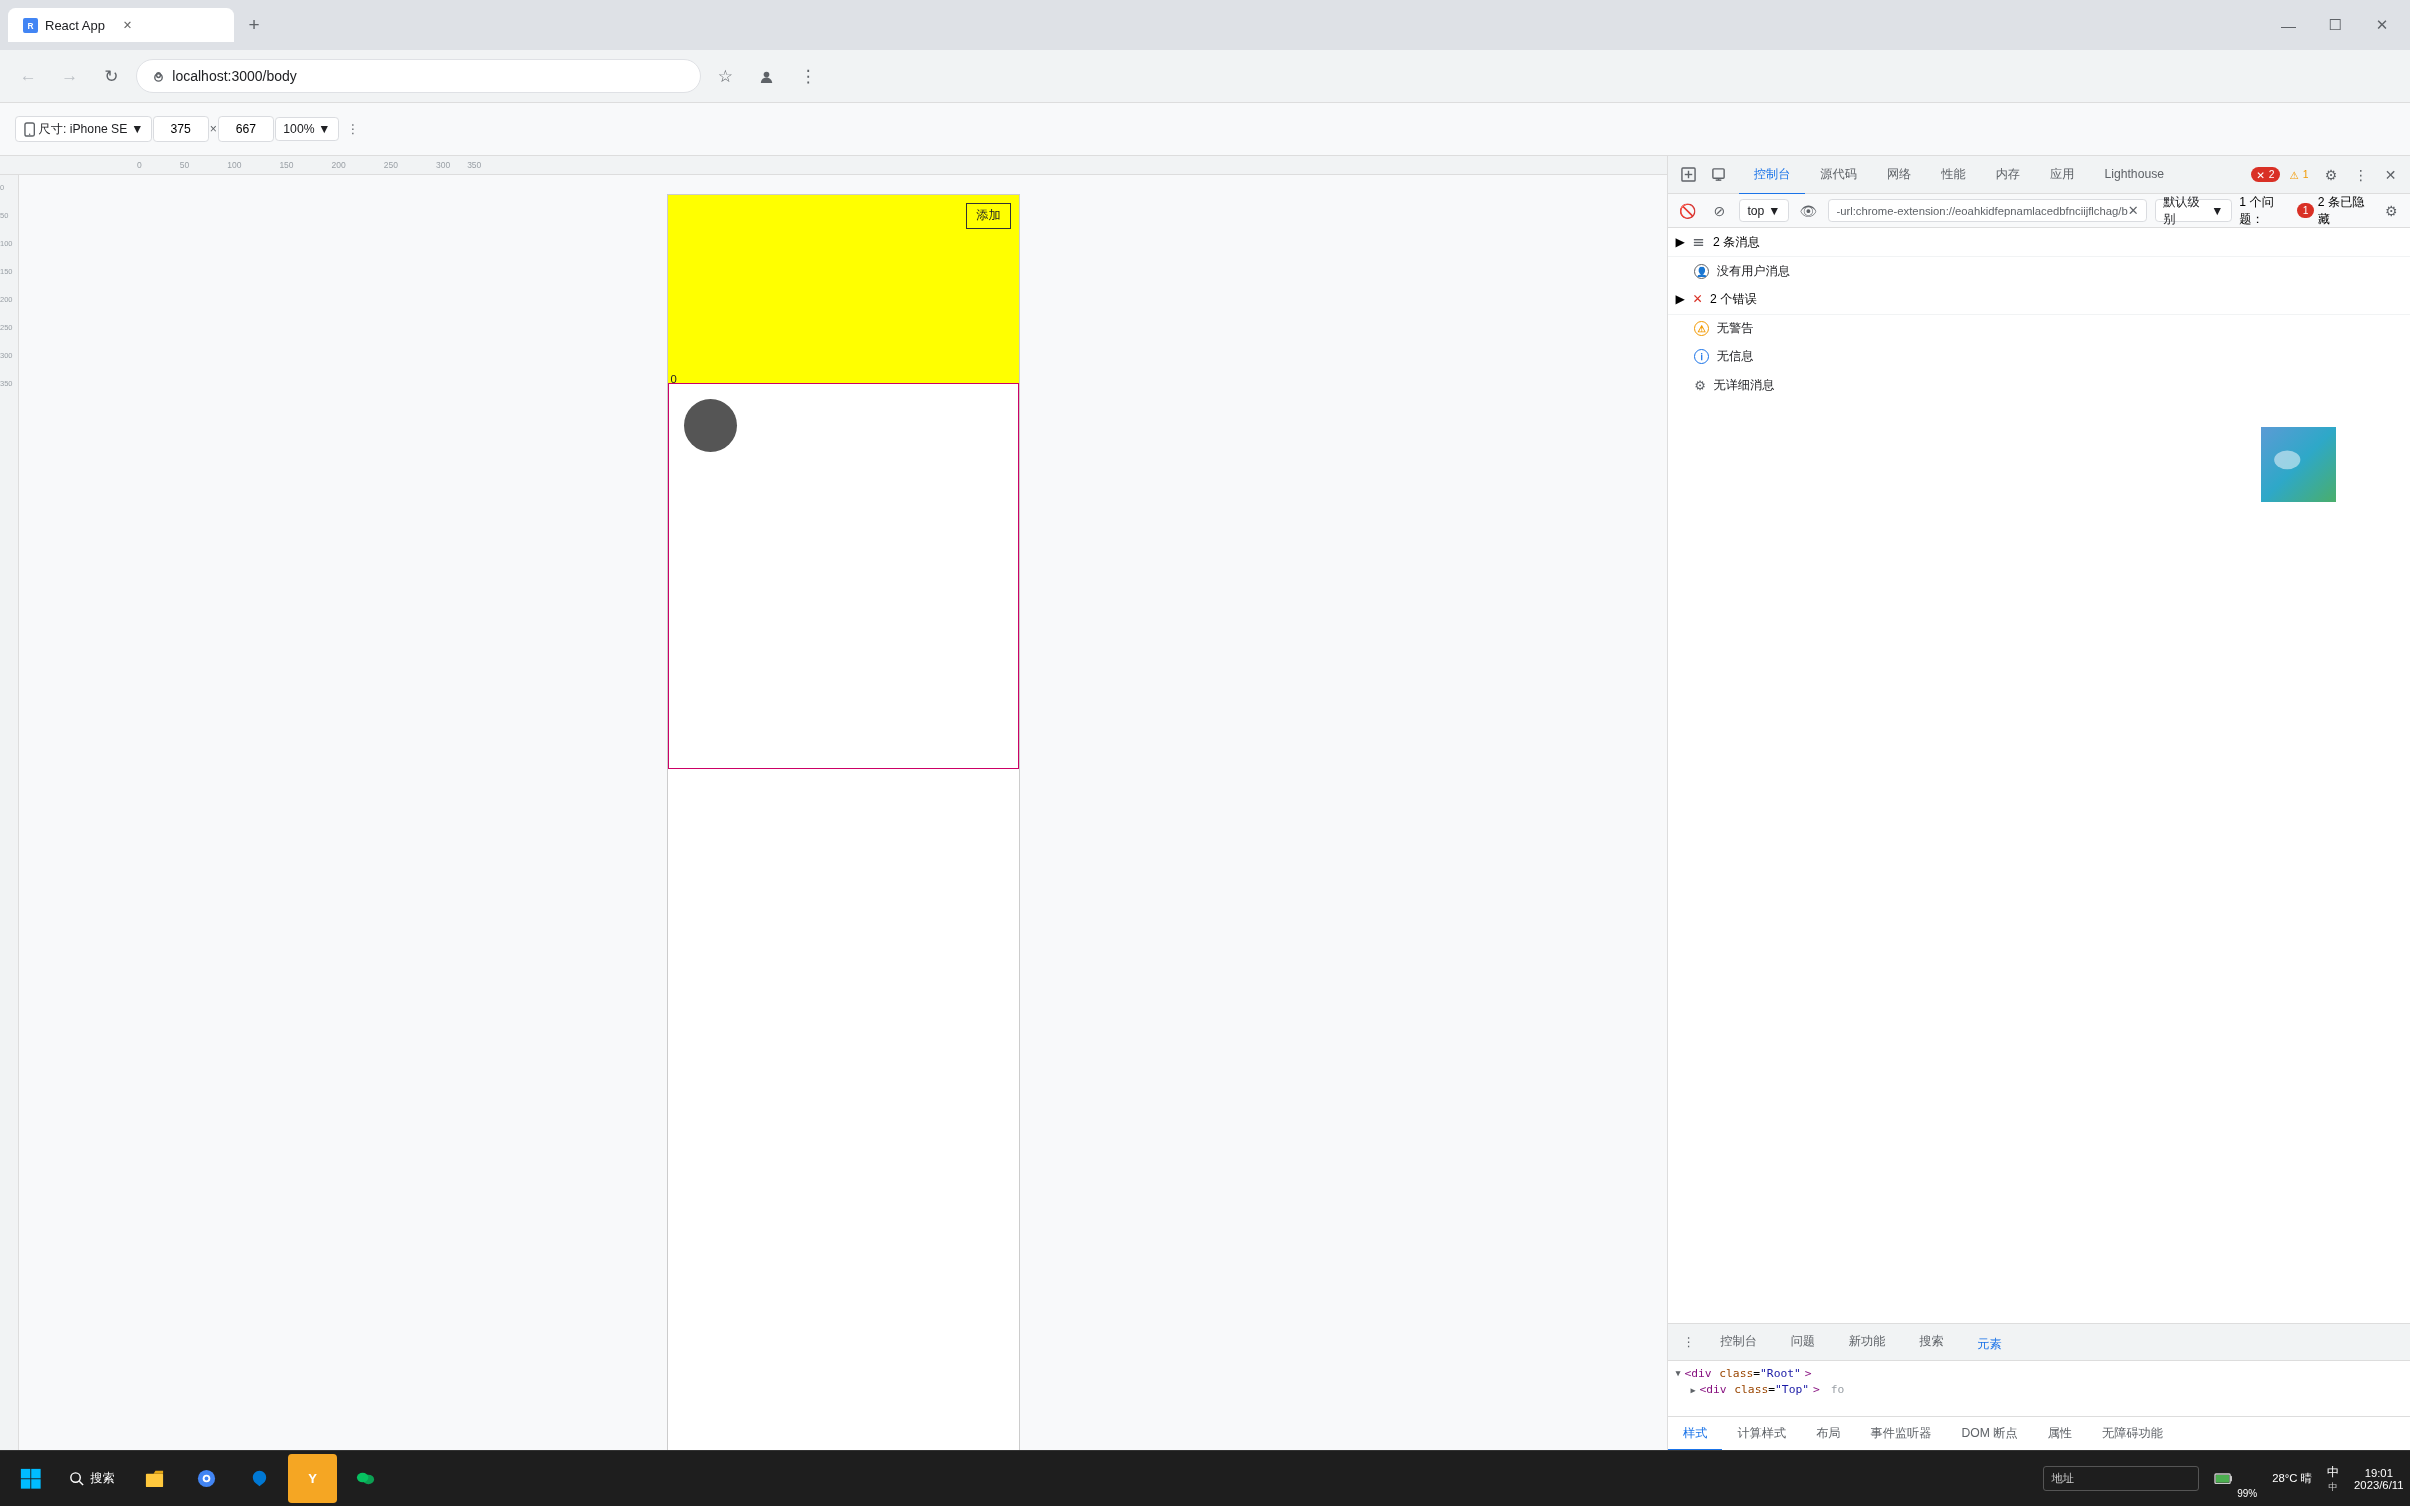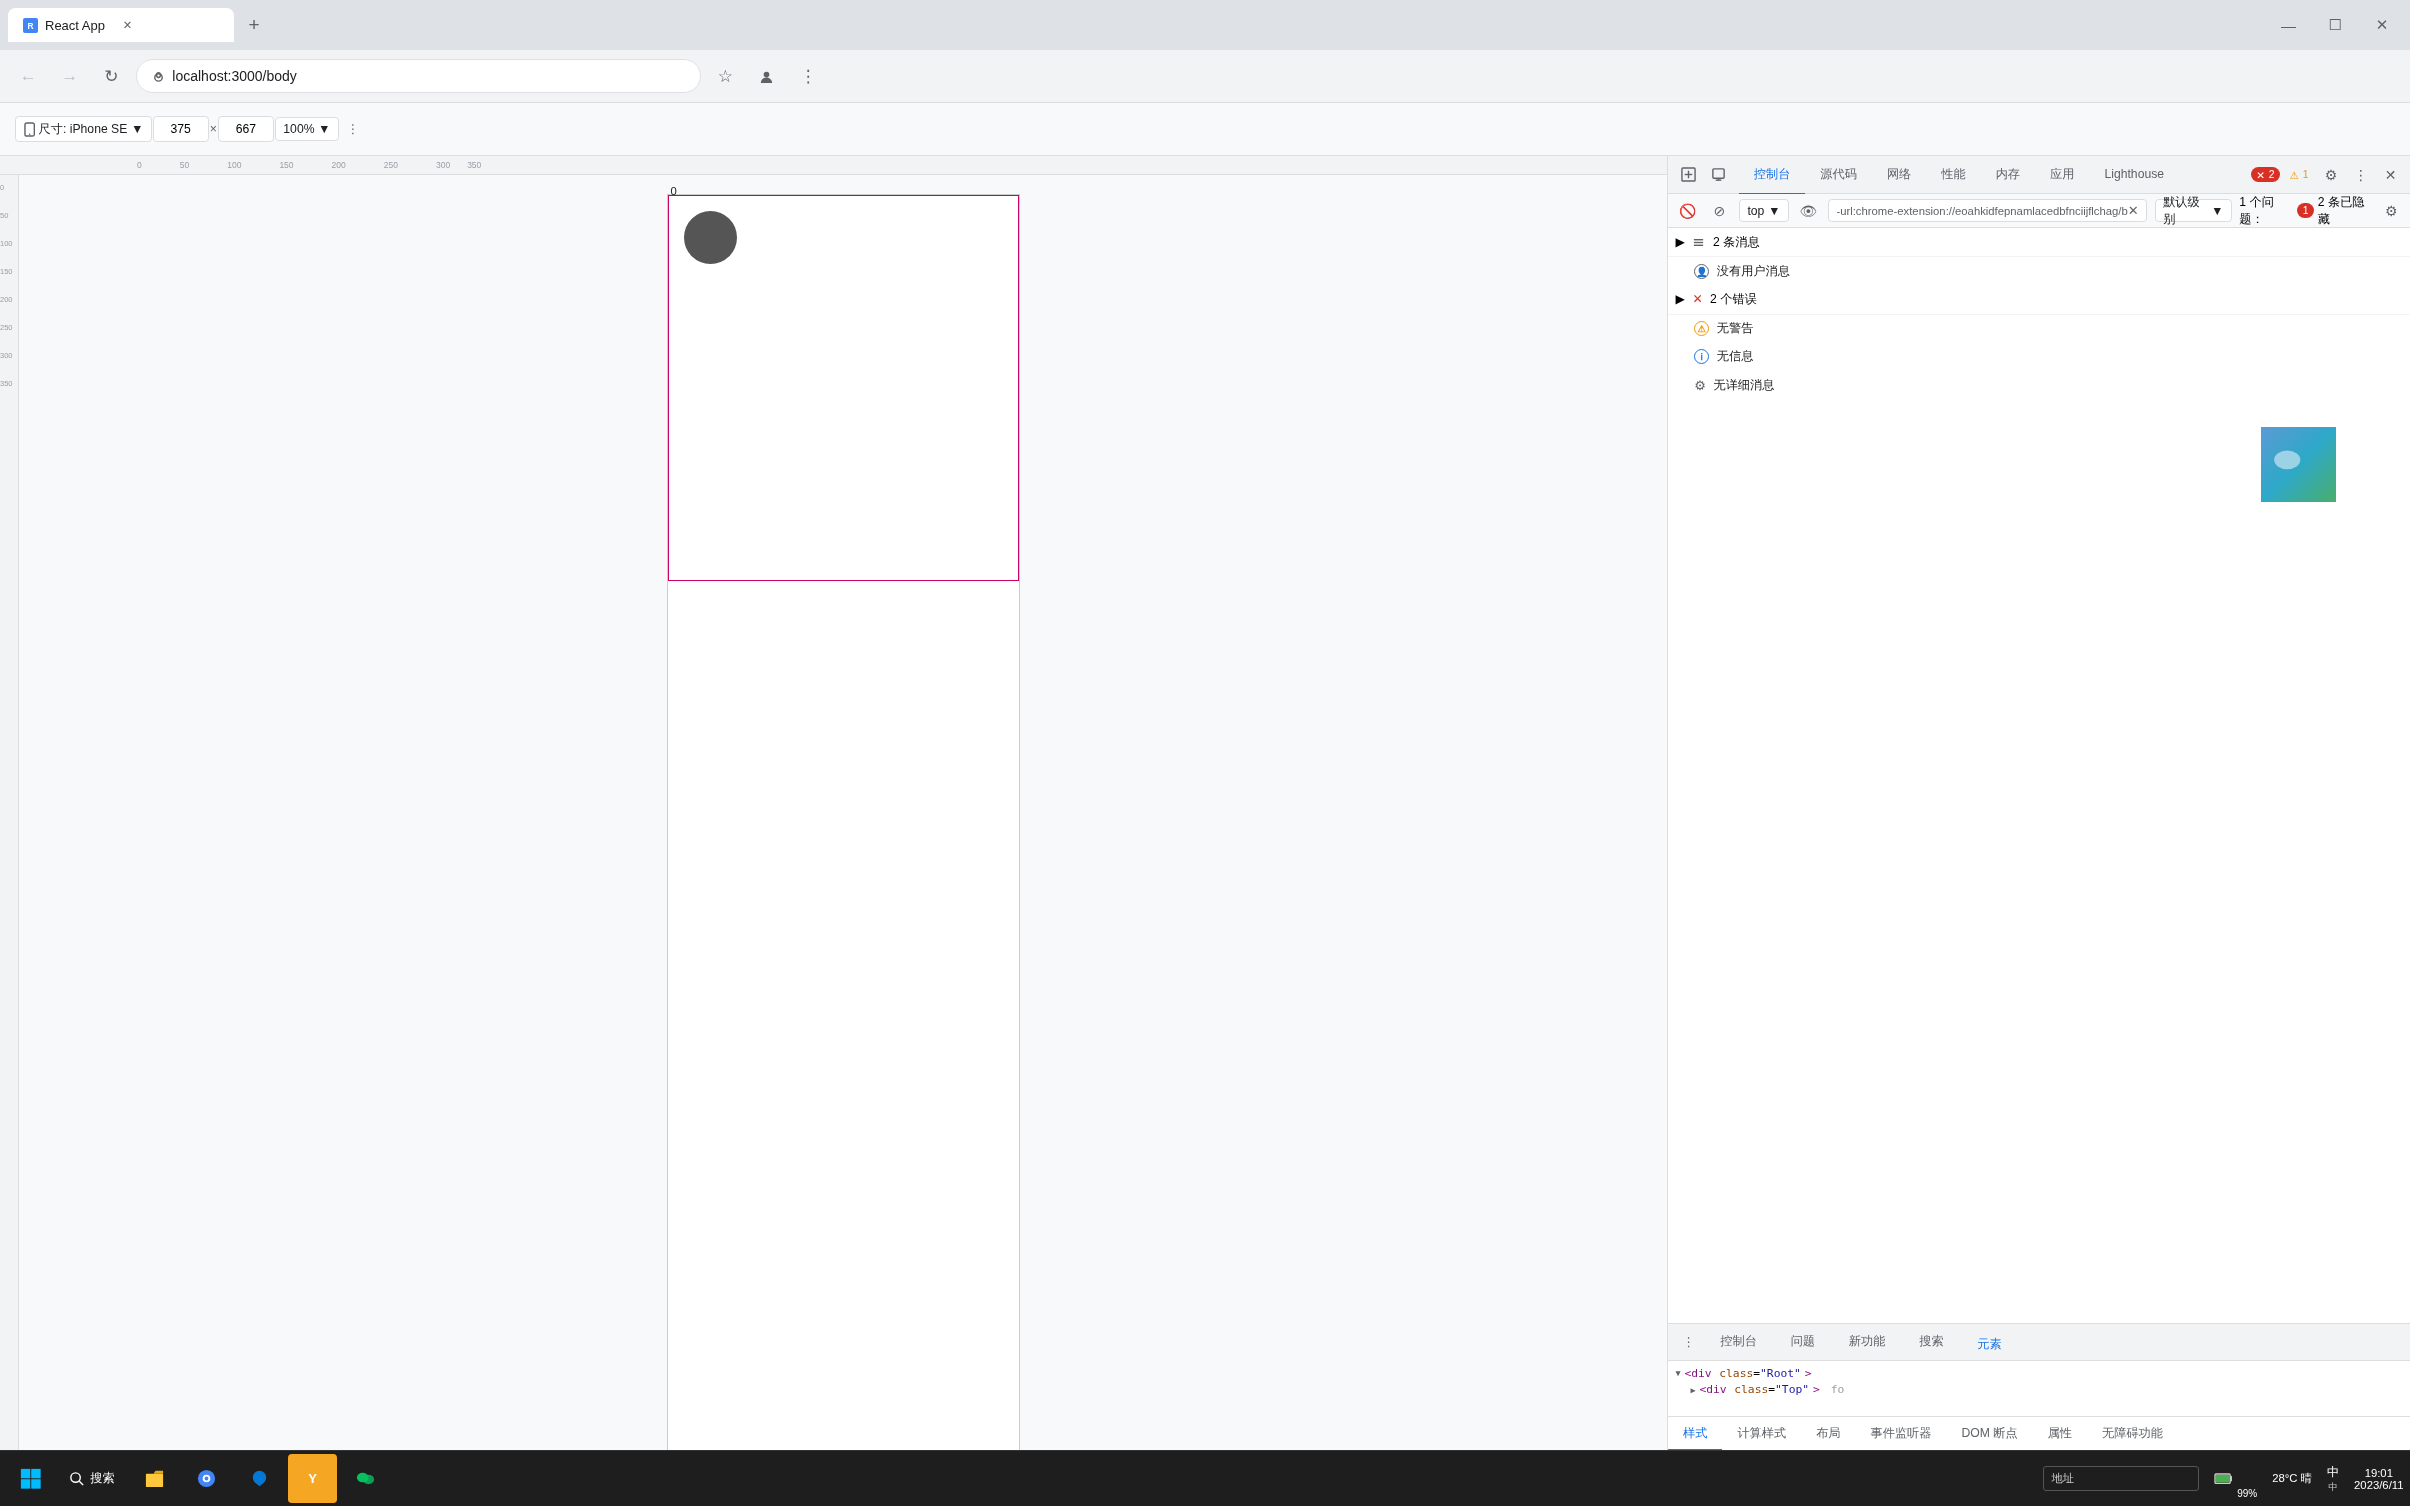--- a/index.html
+++ b/index.html
@@ -209,20 +209,23 @@
           <span class="ruler-tick" style="font-size:7.5px">150</span>
           <span class="ruler-tick" style="font-size:7.5px">200</span>
           <span class="ruler-tick" style="font-size:7.5px">250</span>
           <span class="ruler-tick" style="font-size:7.5px">300</span>
           <span class="ruler-tick" style="font-size:7.5px">350</span>
         </div>
         <div class="page-container">
           <div class="phone-frame">
             <div class="phone-content">
 
+              <div class="yellow-section">
+                <button class="add-button">添加</button>
+              </div>
 
               <div class="counter-section">
                 <span class="counter-label">0</span>
                 <div style="display:flex;align-items:center;padding:7.5px;">
                   <div class="dark-circle"></div>
                 </div>
                 <div class="counter-content"></div>
               </div>
             </div>
           </div>

